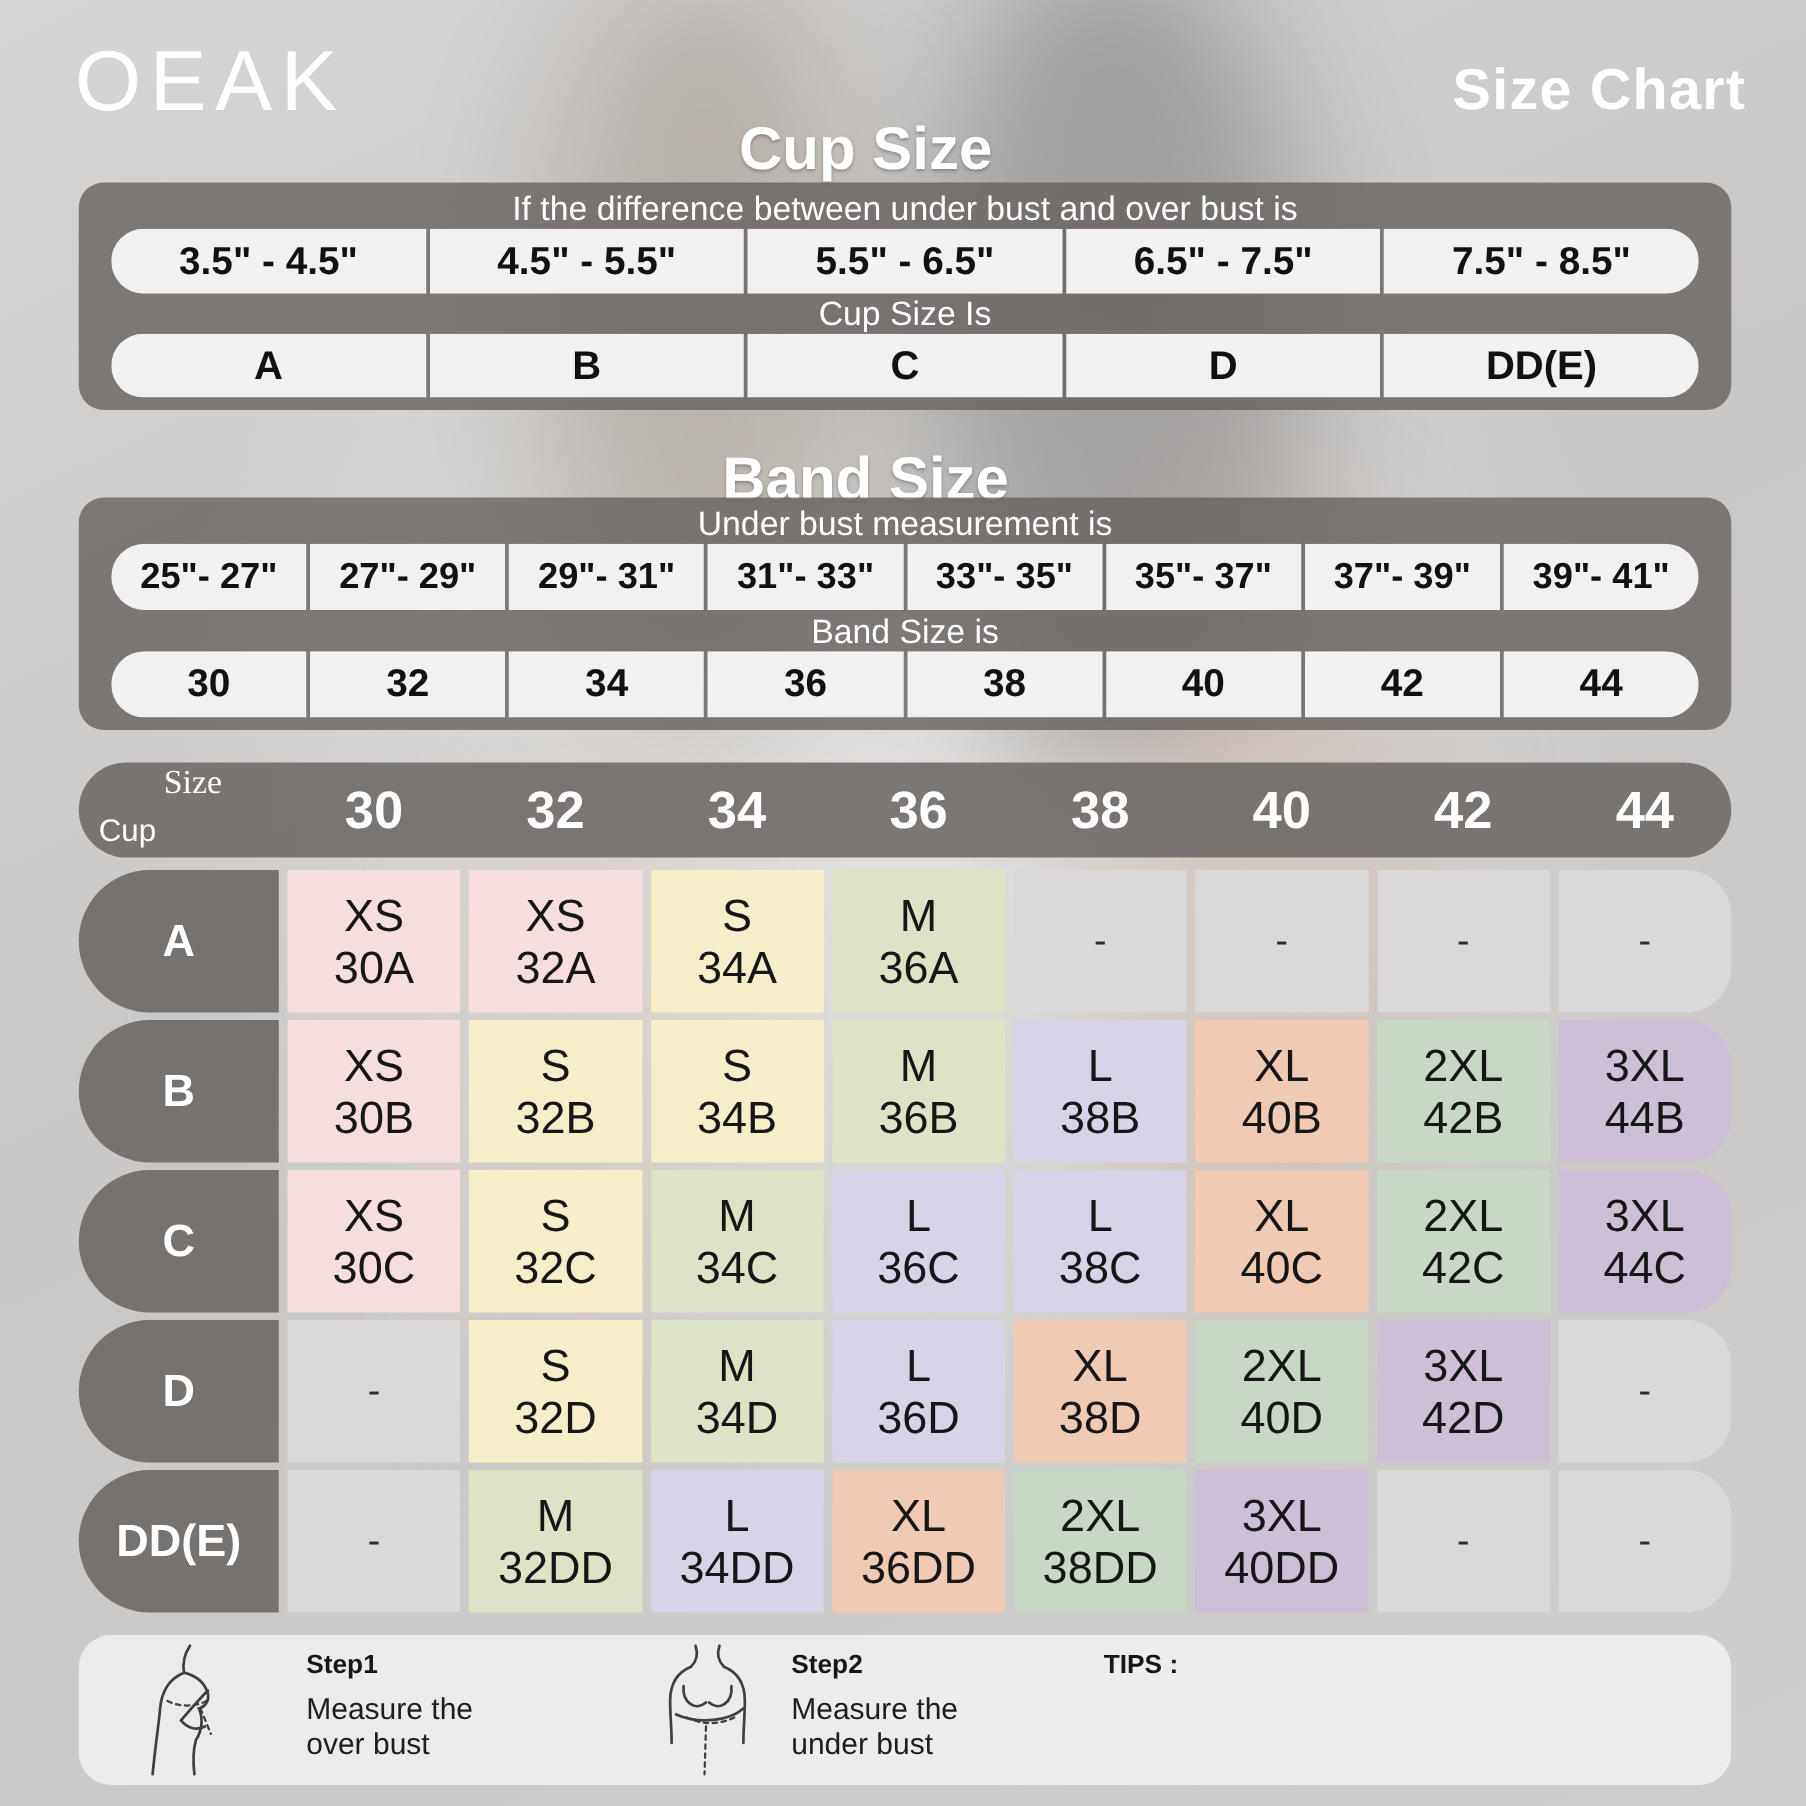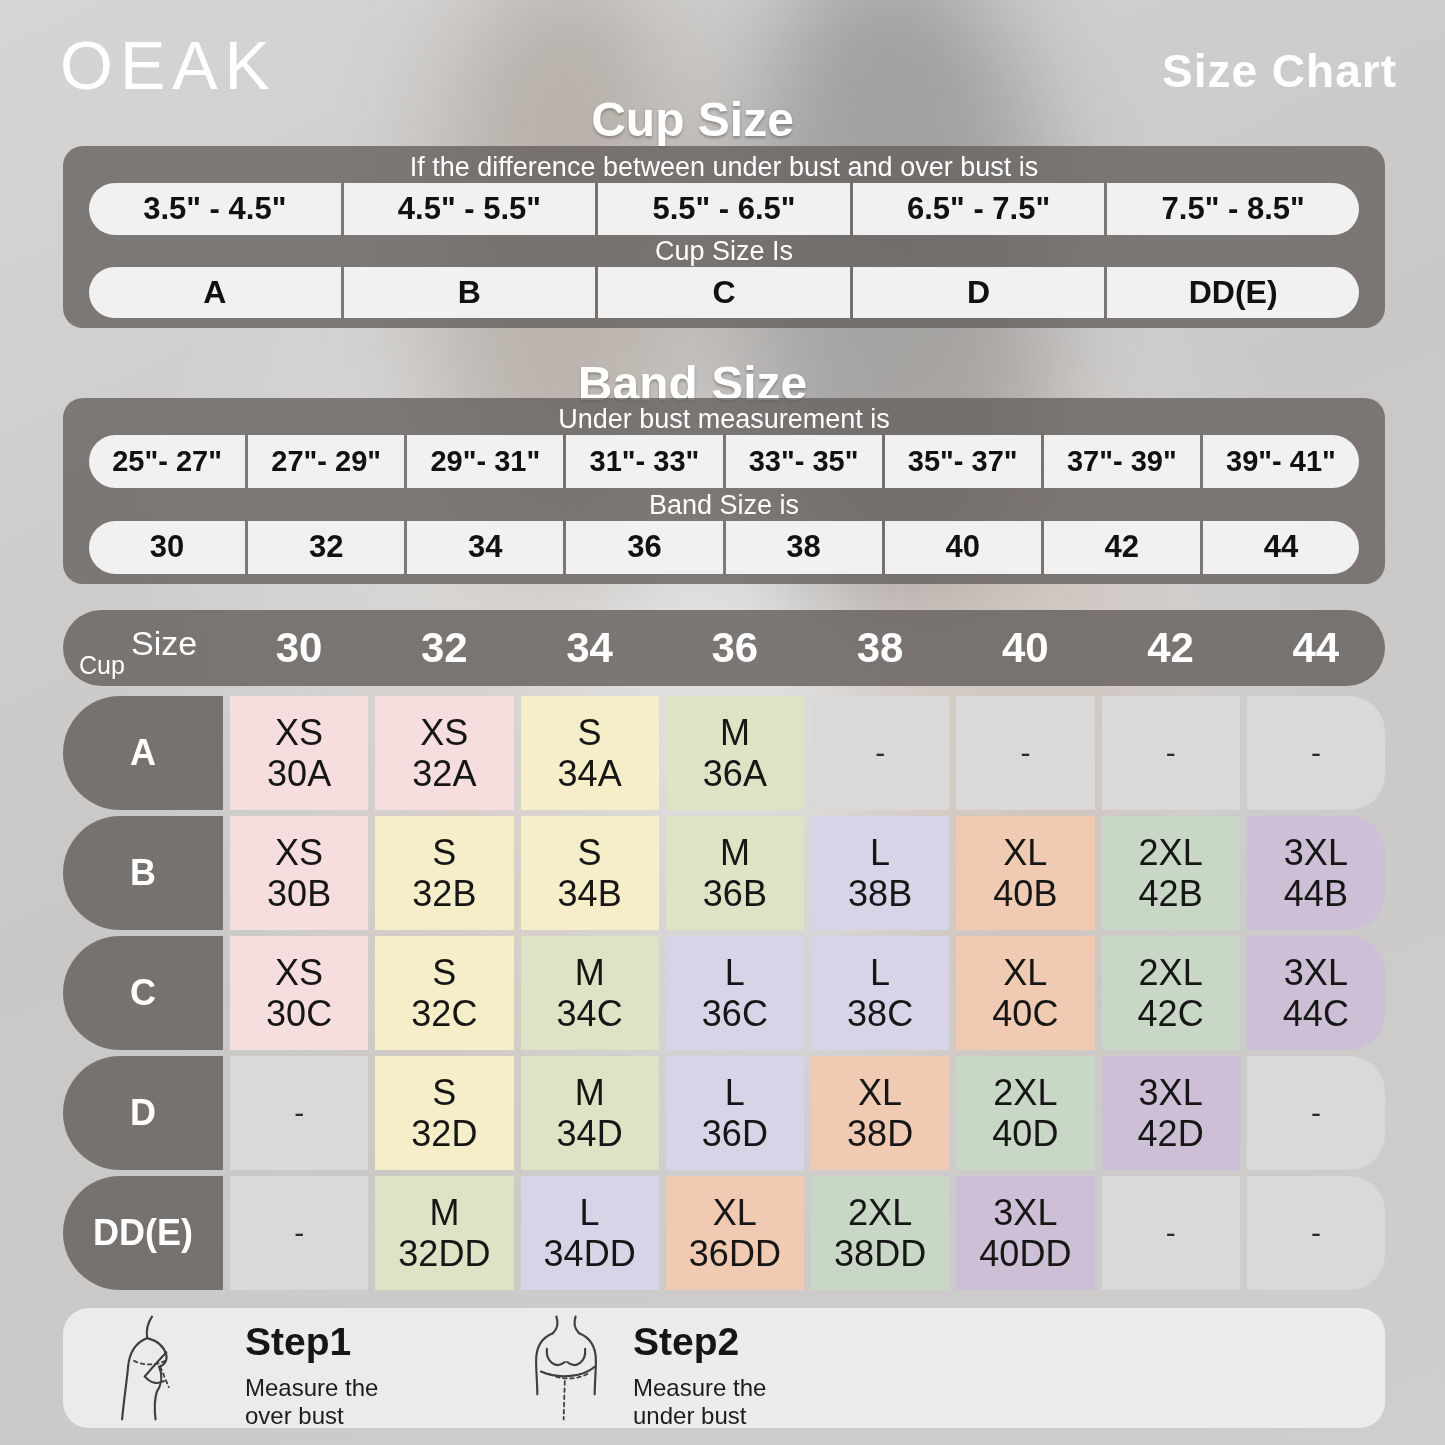--- a/index.html
+++ b/index.html
@@ -35,40 +35,40 @@
              font-weight:bold;color:#111;}
   .pill-cell.range{font-size:31px;}
   .pill-cell.letter{font-size:32px;}
   .pill-cell.band-range{font-size:29px;}
   .pill-cell.band-value{font-size:31px;}
 
   .matrix-header{position:absolute;left:63px;top:610px;width:1322px;height:76px;
                  background:rgba(104,99,96,.84);border-radius:40px;
                  display:grid;grid-template-columns:160px repeat(8,1fr);column-gap:7px;}
   .corner{position:relative;}
-  .corner-size{position:absolute;top:14px;left:68px;font-size:34px;color:#fff;}
+  .corner-size{position:absolute;top:0;left:68px;font-size:27px;color:#fff;font-family:Liberation Serif, serif;}
   .corner-cup{position:absolute;bottom:6px;left:16px;font-size:25px;color:#fff;}
   .col-label{display:flex;align-items:center;justify-content:center;color:#fff;font-size:42px;font-weight:bold;}
 
   .matrix-row{position:absolute;left:63px;width:1322px;height:114px;
               display:grid;grid-template-columns:160px repeat(8,1fr);column-gap:7px;}
   .row-label{background:rgba(111,106,103,.92);border-radius:57px 0 0 57px;color:#fff;
              font-size:36px;font-weight:bold;display:flex;align-items:center;justify-content:center;}
   .cell{display:flex;flex-direction:column;align-items:center;justify-content:center;
         font-size:36px;line-height:1.14;color:#161616;}
   .cell.last{border-radius:0 36px 36px 0;}
   .cell.empty{font-size:30px;color:#2c2c2c;}
 
   .steps-panel{position:absolute;left:63px;top:1308px;width:1322px;height:120px;
                background:rgba(247,246,245,.75);border-radius:26px;}
   .step-icon{position:absolute;top:5px;width:102px;height:110px;}
   .icon1{left:32px;} .icon2{left:452px;}
   .step-text{position:absolute;top:12px;}
   .text1{left:182px;} .text2{left:570px;} .tips{left:820px;}
-  .step-title{font-size:39px;font-weight:bold;margin-bottom:10px;color:#161616;}
+  .step-title{font-size:21px;font-weight:bold;margin-bottom:10px;color:#161616;}
   .step-body{font-size:24px;color:#1d1d1d;line-height:1.15;}
   .tips .step-body div{margin-bottom:9px;}
   svg path{fill:none;stroke:#3f3f3f;stroke-width:1.8;stroke-linecap:round;}
   svg path.tape{stroke-dasharray:3 3;stroke-width:1.5;}
 </style>
 </head>
 <body>
 
 <div class="page">
   <div class="glow"></div>
@@ -322,15 +322,16 @@
     </svg>
     <div class="step-text text2">
       <div class="step-title">Step2</div>
       <div class="step-body">
         <div>Measure the</div>
         <div>under bust</div>
       </div>
     </div>
 
     <div class="step-text tips">
+      <div class="step-title">TIPS :</div>
     </div>
   </div>
 </div>
 
 </body></html>

